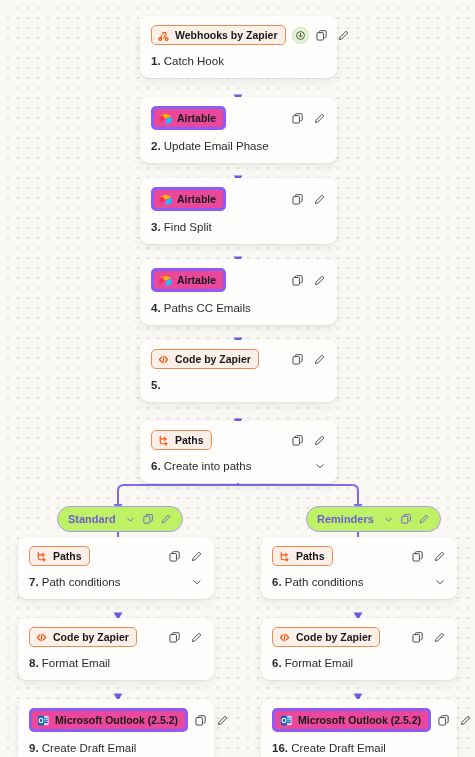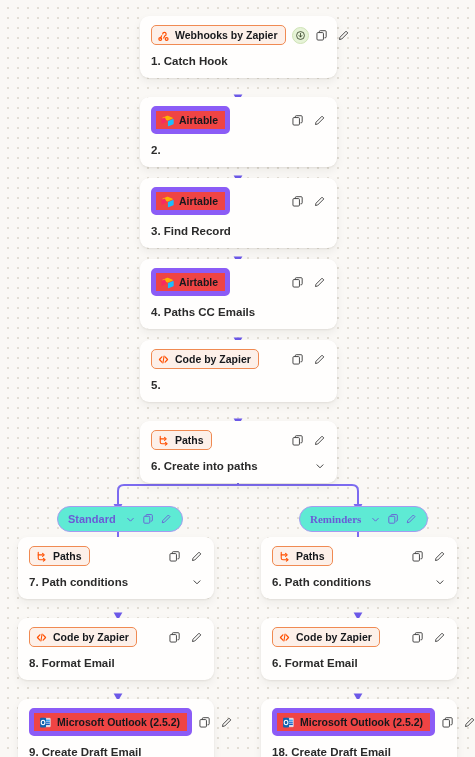--- a/index.html
+++ b/index.html
@@ -42,22 +42,22 @@
   .app-pill {
     display: inline-flex;
     align-items: center;
     gap: 5px;
     border-radius: 5px;
     padding: 2px 7px 2px 5px;
     font-size: 10.5px;
     font-weight: bold;
     line-height: 14px;
     white-space: nowrap;
-    background: #ef4444;
-    border: 5px solid #8b5cf6;
+    background: #ec4899;
+    border: 3px solid #8b5cf6;
     color: #16181c;
   }
   .app-pill.accent {
     background: #fdf0e9;
     border: 1px solid #f08a52;
     color: #16181c;
   }
   .pill-icon {
     width: 13px; height: 13px;
     flex: 0 0 13px;
@@ -72,21 +72,21 @@
     gap: 9px;
   }
   .node-sub {
     margin-top: 9px;
     font-size: 11.5px;
     line-height: 14px;
     display: flex;
     align-items: center;
     color: #2b2b2b;
   }
-  .node-sub .step-label { font-weight: bold; }
+  .node-sub .step-label { font-weight: normal; }
   .node-sub .step-num { font-weight: bold; }
   .node-sub .chev-slot { margin-left: auto; }
 
   
   .ico { display: inline-flex; align-items: center; justify-content: center; }
   .ico svg { display: block; }
 
   
   .trigger-badge {
     width: 15px; height: 15px;
@@ -99,21 +99,21 @@
     flex: 0 0 15px;
   }
 
   
   .branch-pill {
     position: absolute;
     height: 26px;
     box-sizing: border-box;
     border: 1.2px solid #a59bf0;
     border-radius: 14px;
-    background: #5eead4;
+    background: #bef264;
     display: flex;
     align-items: center;
     gap: 7px;
     padding: 0 10px;
     color: #6a5bd6;
     font-size: 11px;
     font-weight: bold;
   }
   .branch-pill .bp-actions {
     display: flex; align-items: center; gap: 6px; margin-left: 2px;
@@ -328,20 +328,21 @@
         <span class="ico">
           <svg width="13" height="13" viewBox="0 0 20 20">
             <path d="M13.9 3.4 16.6 6.1 7.3 15.4 3.8 16.2 4.6 12.7 Z" fill="none" stroke="#3a3a3a" stroke-width="1.4" stroke-linejoin="round"></path>
           </svg>
         </span>
       </span>
     </div>
     <div class="node-sub">
       <span class="step-num">2.</span>
       <span>&nbsp;</span>
+      <span class="step-label">Update Email Phase</span>
     </div>
   </div>
 
   <div class="node" style="left:140px; top:178px; width:197px;">
     <div class="node-top">
       <span class="app-pill">
         <span class="pill-icon">
           <svg width="13" height="13" viewBox="0 0 24 24">
             <path d="M11.3 3.3 2.6 6.9c-.7.3-.7 1.3 0 1.6l8.8 3.4c.4.2.9.2 1.3 0l8.8-3.4c.7-.3.7-1.3 0-1.6l-8.7-3.6a2 2 0 0 0-1.5 0z" fill="#fcb400"></path>
             <path d="M12.8 13.6v8.1c0 .6.6 1 1.1.7l9-3.5c.3-.1.5-.5.5-.8v-8c0-.6-.6-1-1.1-.8l-9 3.5c-.3.1-.5.4-.5.8z" fill="#18bfff"></path>
@@ -360,21 +361,21 @@
         <span class="ico">
           <svg width="13" height="13" viewBox="0 0 20 20">
             <path d="M13.9 3.4 16.6 6.1 7.3 15.4 3.8 16.2 4.6 12.7 Z" fill="none" stroke="#3a3a3a" stroke-width="1.4" stroke-linejoin="round"></path>
           </svg>
         </span>
       </span>
     </div>
     <div class="node-sub">
       <span class="step-num">3.</span>
       <span>&nbsp;</span>
-      <span class="step-label">Find Record</span>
+      <span class="step-label">Find Split</span>
     </div>
   </div>
 
   <div class="node" style="left:140px; top:259px; width:197px;">
     <div class="node-top">
       <span class="app-pill">
         <span class="pill-icon">
           <svg width="13" height="13" viewBox="0 0 24 24">
             <path d="M11.3 3.3 2.6 6.9c-.7.3-.7 1.3 0 1.6l8.8 3.4c.4.2.9.2 1.3 0l8.8-3.4c.7-.3.7-1.3 0-1.6l-8.7-3.6a2 2 0 0 0-1.5 0z" fill="#fcb400"></path>
             <path d="M12.8 13.6v8.1c0 .6.6 1 1.1.7l9-3.5c.3-.1.5-.5.5-.8v-8c0-.6-.6-1-1.1-.8l-9 3.5c-.3.1-.5.4-.5.8z" fill="#18bfff"></path>
@@ -490,21 +491,21 @@
         </svg>
       </span>
       <span class="ico">
         <svg width="12" height="12" viewBox="0 0 20 20">
           <path d="M13.9 3.4 16.6 6.1 7.3 15.4 3.8 16.2 4.6 12.7 Z" fill="none" stroke="#6a5bd6" stroke-width="1.5" stroke-linejoin="round"></path>
         </svg>
       </span>
     </span>
   </div>
 
-  <div class="branch-pill" style="left:299px; top:506px;font-family:Liberation Serif, serif;">
+  <div class="branch-pill" style="left:306px; top:506px;">
     <span>Reminders</span>
     <span class="bp-actions">
       <span class="ico">
         <svg width="11" height="11" viewBox="0 0 20 20">
           <path d="M5 8 10 13 15 8" fill="none" stroke="#6a5bd6" stroke-width="1.7" stroke-linecap="round" stroke-linejoin="round"></path>
         </svg>
       </span>
       <span class="ico">
         <svg width="12" height="12" viewBox="0 0 20 20">
           <rect x="3" y="5.5" width="10" height="11.5" rx="1.6" fill="none" stroke="#6a5bd6" stroke-width="1.5"></rect>
@@ -722,19 +723,19 @@
           </svg>
         </span>
         <span class="ico">
           <svg width="13" height="13" viewBox="0 0 20 20">
             <path d="M13.9 3.4 16.6 6.1 7.3 15.4 3.8 16.2 4.6 12.7 Z" fill="none" stroke="#3a3a3a" stroke-width="1.4" stroke-linejoin="round"></path>
           </svg>
         </span>
       </span>
     </div>
     <div class="node-sub">
-      <span class="step-num">18.</span>
+      <span class="step-num">16.</span>
       <span>&nbsp;</span>
       <span class="step-label">Create Draft Email</span>
     </div>
   </div>
 
 </div>
 
 </body></html>

